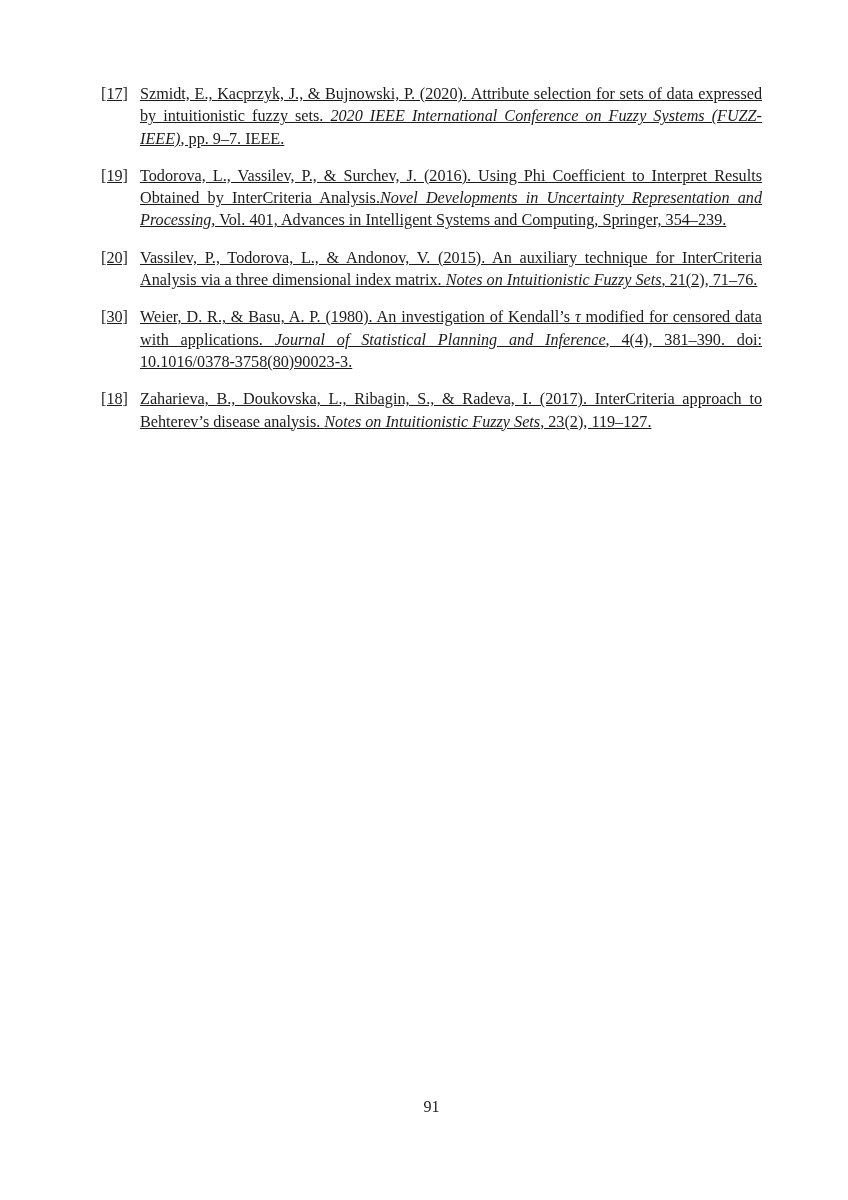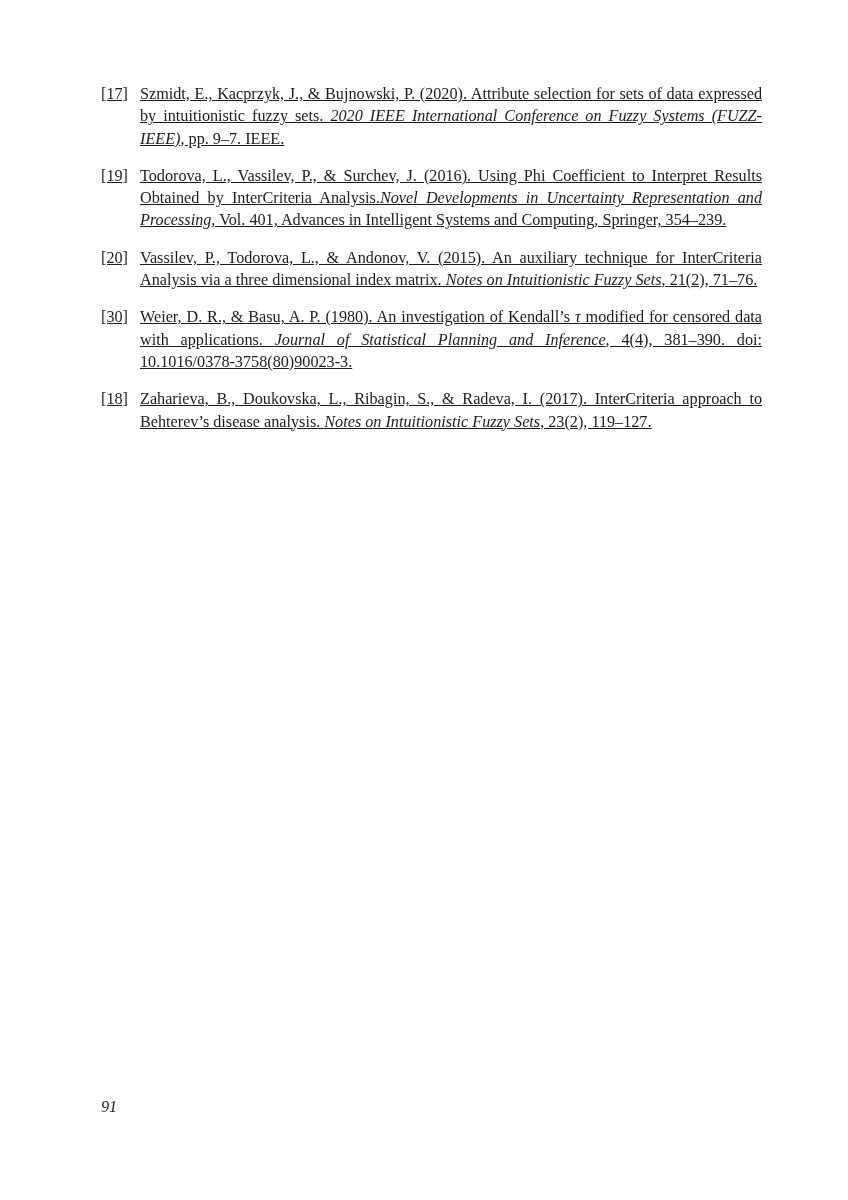--- a/index.html
+++ b/index.html
@@ -37,24 +37,23 @@
     text-align: justify;
   }
   .ref-text .italic {
     font-style: italic;
   }
   .page-number {
     position: absolute;
     left: 101px;
     width: 661px;
     top: 1096px;
-    text-align: left;
+    text-align: center;
     font-size: 16.2px;
     line-height: 22.3px;
-    font-style: italic;
   }
 </style>
 </head>
 <body>
 
 <div class="references" id="ref-list">
     <div class="ref">
       <span class="ref-label">[17]</span>
       <span class="ref-text"><span>Szmidt, E., Kacprzyk, J., &amp; Bujnowski, P. (2020). Attribute selection for sets of data expressed by intuitionistic fuzzy sets. </span><span class="italic">2020 IEEE International Conference on Fuzzy Systems (FUZZ-IEEE)</span><span>, pp. 9–7. IEEE.</span></span>
     </div>

